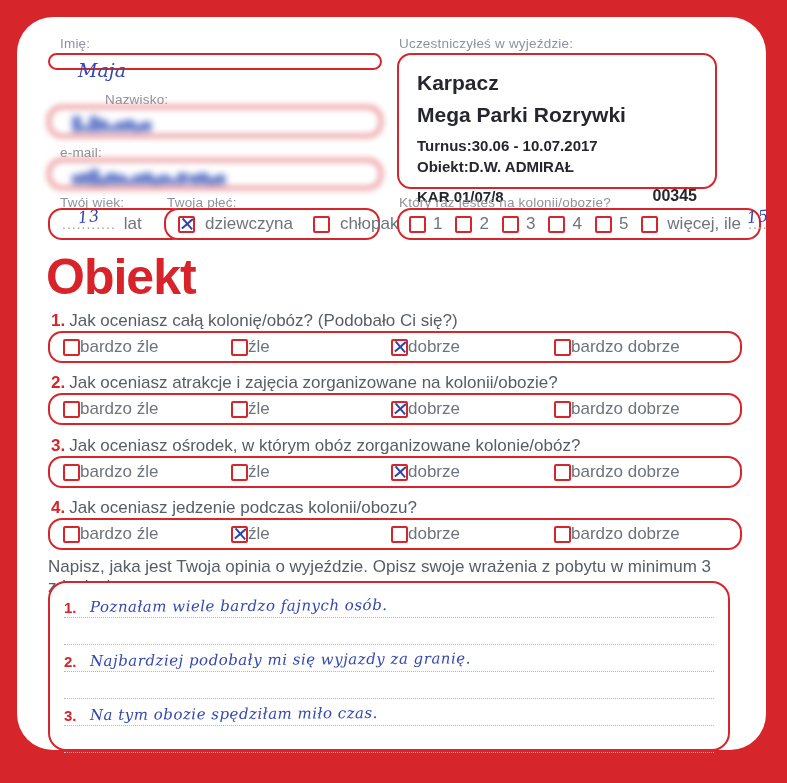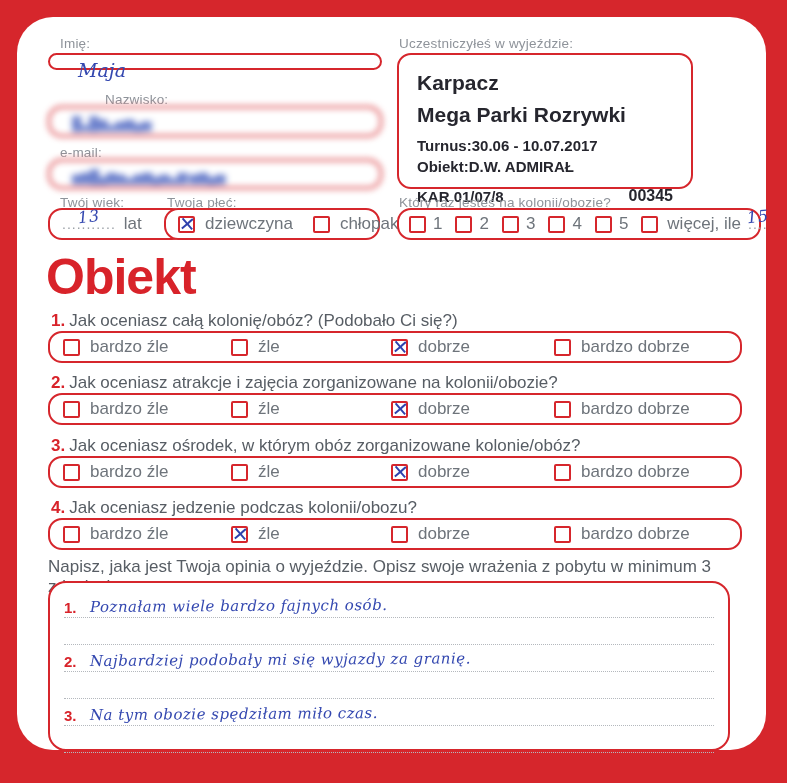--- a/index.html
+++ b/index.html
@@ -74,21 +74,21 @@
   .title{
     font-size:50px;font-weight:bold;color:#d8232a;letter-spacing:-1px;
     font-family:"Liberation Sans",sans-serif;
   }
   .q-text{font-size:17px;color:#575d64;}
   .q-num{color:#d8232a;font-weight:bold;margin-right:4px;}
   .answers{
     display:grid;grid-template-columns:168px 160px 163px 1fr;
     align-items:center;padding:0 0 0 13px;
   }
-  .answer-cell{display:flex;align-items:center;gap:10px;}
+  .answer-cell{display:flex;align-items:center;}
 
   .prompt{font-size:17px;color:#575d64;}
 
   
   .writing-box{padding:8px 14px 2px 14px;}
   .w-row{
     height:27px;display:flex;align-items:flex-end;
     border-bottom:1px dotted #b4b8bd;box-sizing:border-box;
     padding-bottom:1px;
   }
@@ -111,21 +111,21 @@
   <div class="abs rbox redacted" style="left:31px;top:89px;width:334px;height:31px;">
     <span class="smudge" style="position:absolute;left:22px;top:8px;">█▃█▆▃▅▆▄▅</span>
   </div>
 
   <div class="abs lbl" style="left:43px;top:128px;">e-mail:</div>
   <div class="abs rbox redacted" style="left:31px;top:142px;width:334px;height:30px;">
     <span class="smudge" style="position:absolute;left:22px;top:8px;">▅▆█▄▆▅▃▅▆▄▅▃▆ ▅▆▄▅</span>
   </div>
 
   <div class="abs lbl" style="left:382px;top:19px;">Uczestniczyłeś w wyjeździe:</div>
-  <div class="abs rbox trip-box" style="left:380px;top:36px;width:296px;height:136px;">
+  <div class="abs rbox trip-box" style="left:380px;top:36px;width:320px;height:136px;">
     <div class="trip-city">Karpacz</div>
     <div class="trip-program">Mega Parki Rozrywki</div>
     <div class="trip-line">
       <span class="tl-label">Turnus:</span><span>30.06 - 10.07.2017</span>
     </div>
     <div class="trip-line">
       <span class="tl-label">Obiekt:</span><span>D.W. ADMIRAŁ</span>
     </div>
     <div class="trip-last">
       <span class="trip-code">KAR 01/07/8</span>

